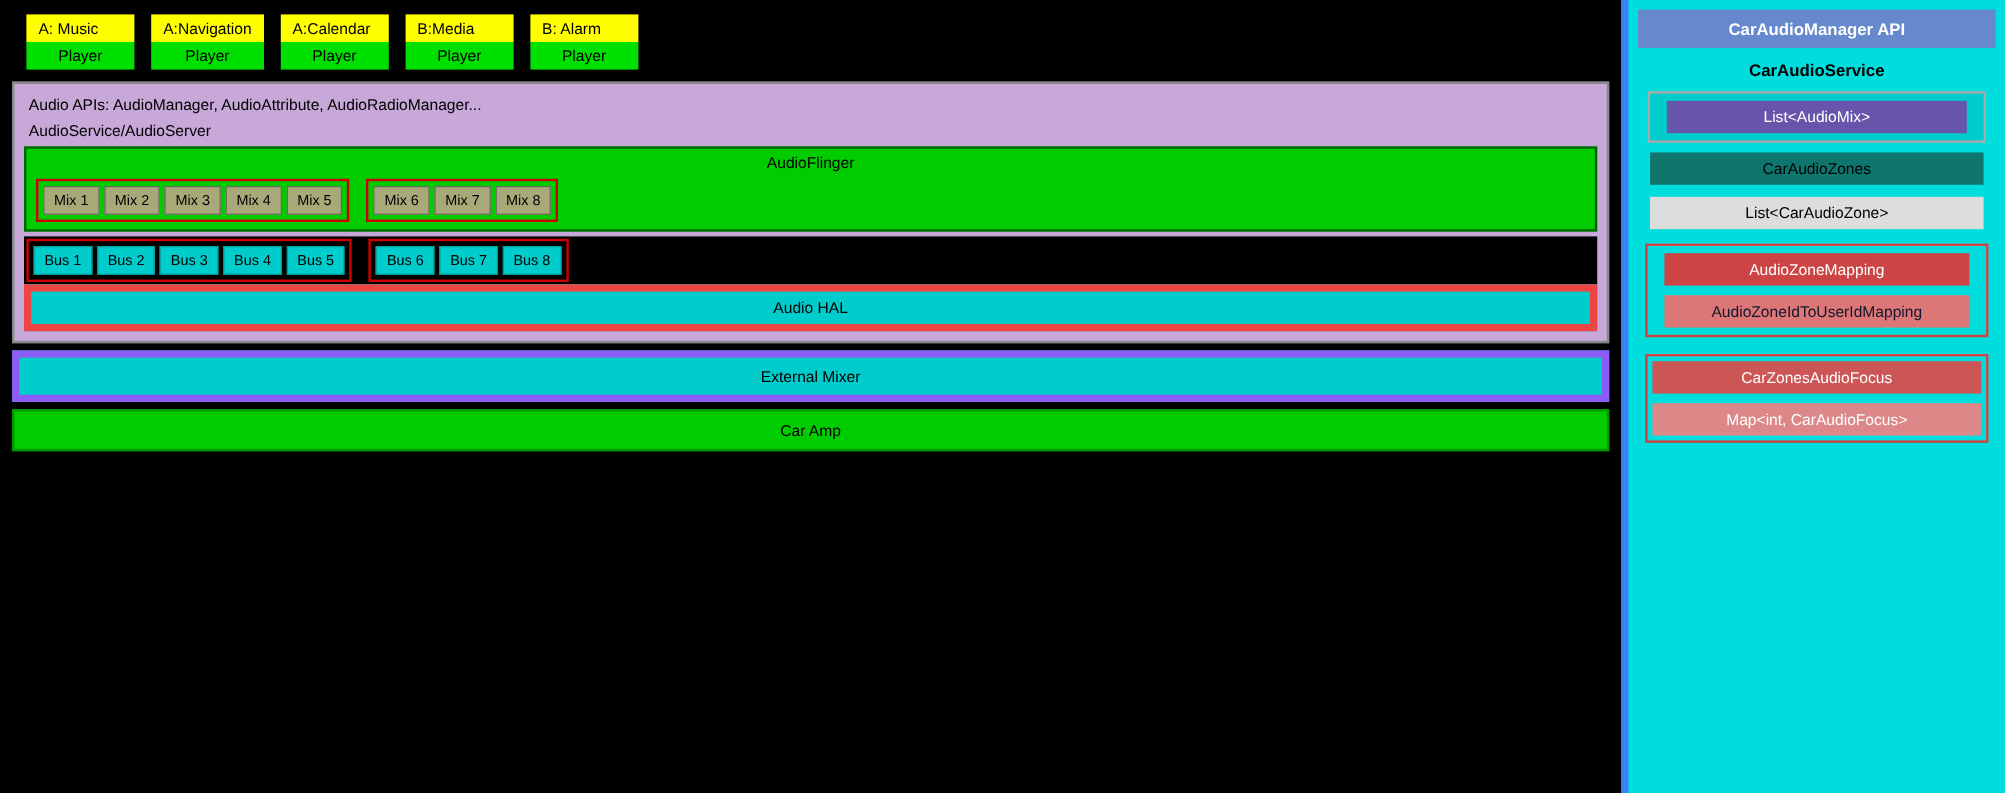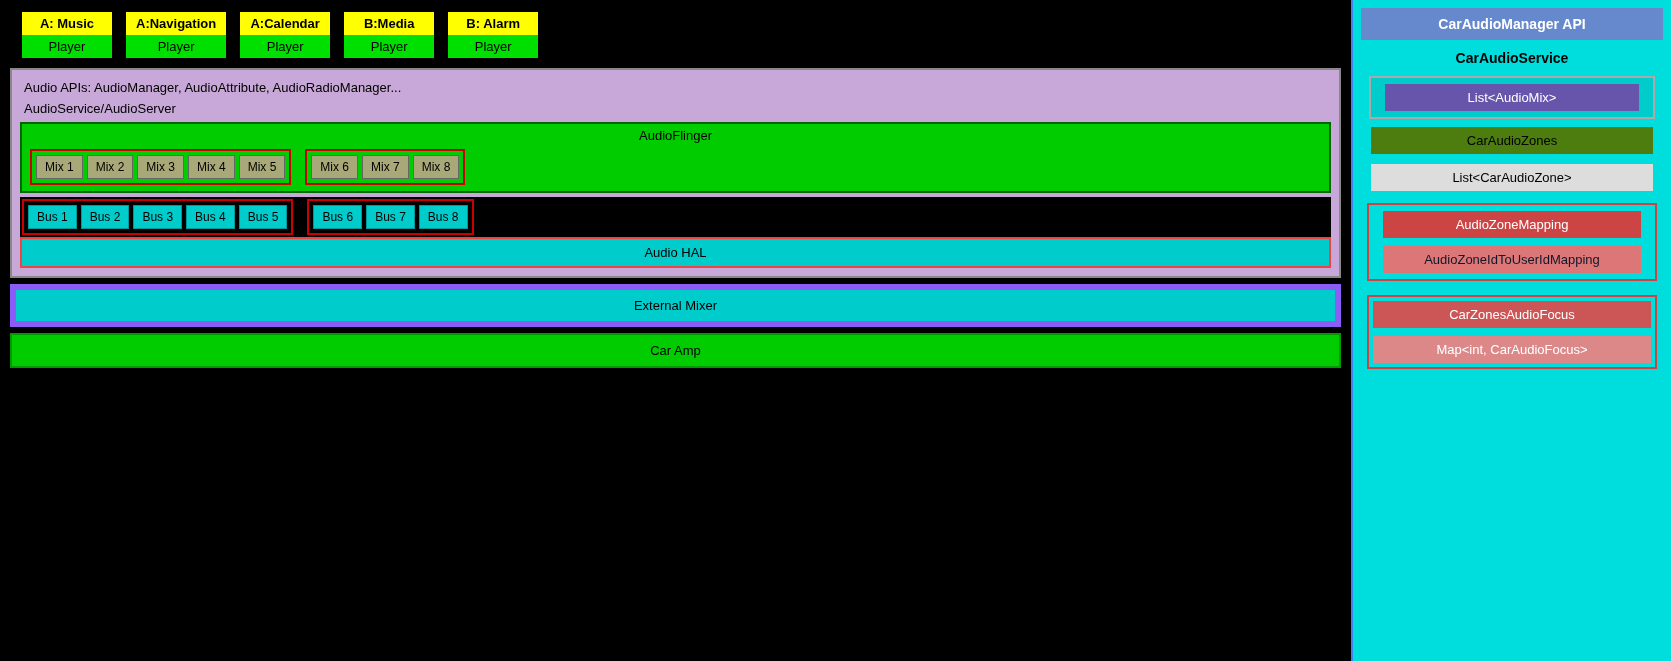--- a/index.html
+++ b/index.html
@@ -31,23 +31,22 @@
 
     .app-player {
       display: flex;
       flex-direction: column;
       border: 2px solid #000;
     }
 
     .app-label {
       background: yellow;
       padding: 4px 10px;
-      font-weight: bold;
-      font-size: 13px;
-      text-align: center;
+      font-weight: normal;
+      font-size: 13px;
       min-width: 90px;
     }
 
     .app-player-label {
       background: #00e000;
       padding: 4px 10px;
       font-size: 13px;
       text-align: center;
     }
 
@@ -133,21 +132,21 @@
       border: 1px solid #009999;
       padding: 4px 8px;
       font-size: 12px;
       text-align: center;
       color: #000;
     }
 
     
     #audio-hal-block {
       background: #00cccc;
-      border: 2px solid #ef4444;
+      border: 6px solid #ef4444;
       padding: 6px 8px;
       text-align: center;
       font-size: 13px;
       margin-top: 0;
     }
 
     
     #external-mixer-block {
       background: #00cccc;
       border: 6px solid #8b5cf6;
@@ -164,21 +163,21 @@
       padding: 8px;
       text-align: center;
       font-size: 13px;
       margin-top: 6px;
     }
 
     
     #right-panel {
       width: 320px;
       background: #00dddd;
-      border-left: 2px solid #3b82f6;
+      border-left: 6px solid #3b82f6;
       display: flex;
       flex-direction: column;
       padding: 8px;
       gap: 6px;
     }
 
     .rp-car-audio-manager {
       background: #6688cc;
       color: white;
       text-align: center;
@@ -207,21 +206,21 @@
     .rp-list-audiomix {
       background: #6655aa;
       color: white;
       text-align: center;
       padding: 6px;
       font-size: 13px;
       margin: 2px 10px;
     }
 
     .rp-car-audio-zones {
-      background: #4d7c0f;
+      background: #0f766e;
       text-align: center;
       padding: 6px;
       font-size: 13px;
       margin: 2px 10px;
     }
 
     .rp-list-car-audio-zone {
       background: #dddddd;
       text-align: center;
       padding: 6px;

